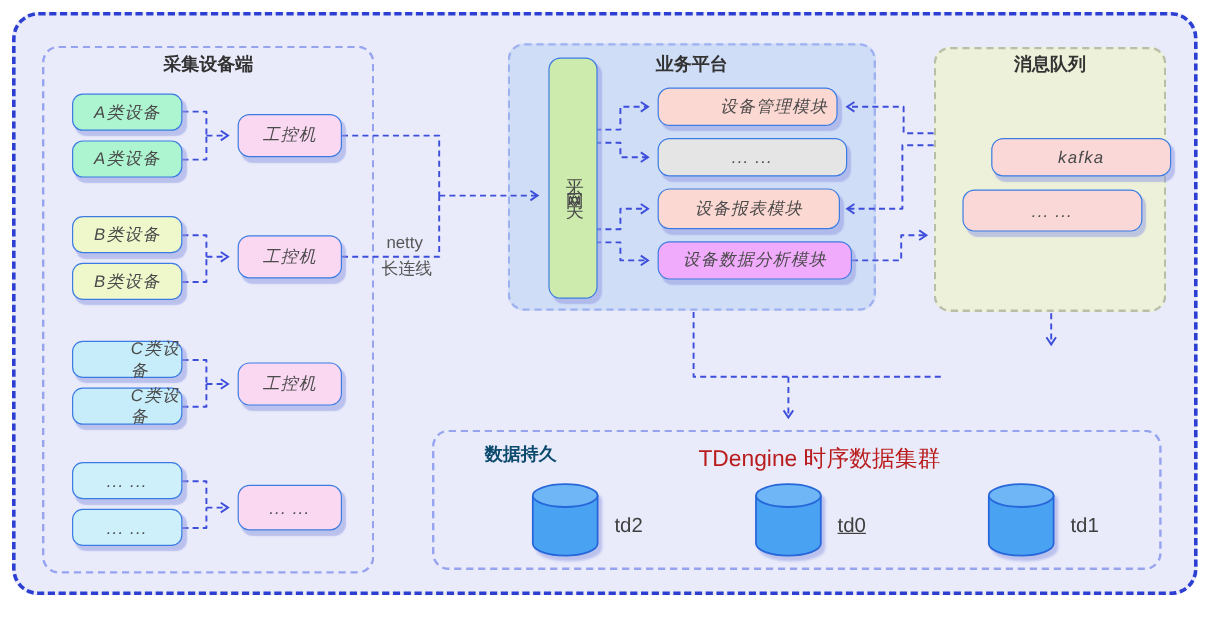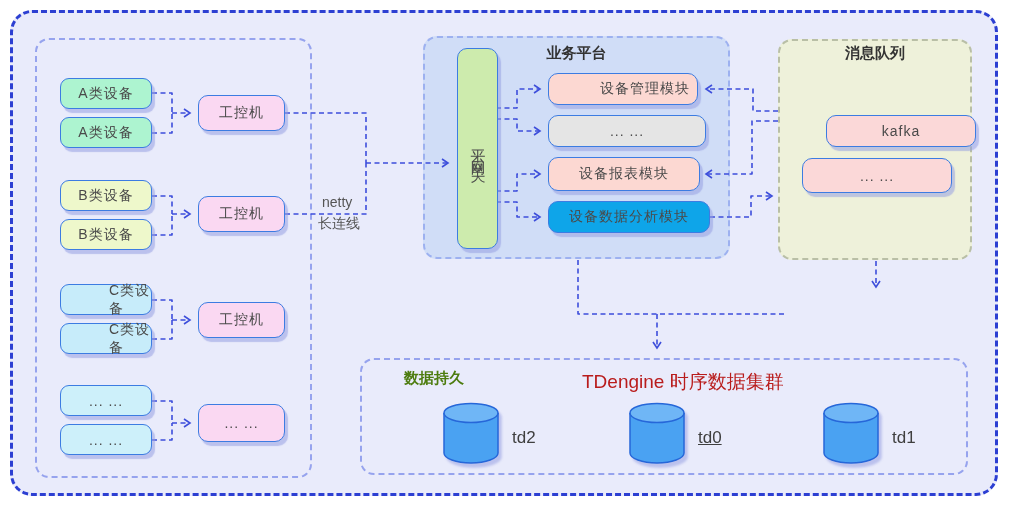--- a/index.html
+++ b/index.html
@@ -8,55 +8,56 @@
   .outer{position:absolute;left:10px;top:10px;width:988px;height:486px;border:3px dashed #2c3fd2;
          border-radius:22px;background:#e9ebfb;box-sizing:border-box;}
   .panel{position:absolute;box-sizing:border-box;border:2px dashed #96a3ee;border-radius:14px;}
   .panel-collector{left:35px;top:38px;width:277px;height:440px;}
   .panel-business{left:423px;top:36px;width:307px;height:223px;background:#d0ddf7;border-color:#9db1f0;}
   .panel-queue{left:778px;top:39px;width:194px;height:221px;background:#eef1da;border-color:#b9bfa6;}
   .panel-persist{left:360px;top:358px;width:608px;height:117px;}
   .ptitle{position:absolute;text-align:center;font-size:15px;font-weight:bold;color:#333;}
   .box{position:absolute;box-sizing:border-box;display:flex;align-items:center;justify-content:center;
        font-size:14px;color:#4a4a4a;border:1.5px solid #3c7ce2;border-radius:9px;
-       box-shadow:3px 4px 1px rgba(150,158,225,.55);letter-spacing:1px;}
+       box-shadow:3px 4px 1px rgba(150,158,225,.55);letter-spacing:1px;font-style:italic;}
   .dev-a{background:#adf4d0;}
   .dev-b{background:#eef8cb;}
   .dev-c{background:#c7ecfa;padding-left:48px;}
   .dev-d{background:#cdf0fa;}
   .ipc{background:#fad8f2;border-radius:10px;}
   .module-pink{background:#fcd8d2;border-radius:10px;}
   .module-gray{background:#e5e5e5;border-radius:10px;}
-  .module-green{background:#0ea5e9;border-radius:10px;}
+  .module-green{background:#f0abfc;border-radius:10px;}
   .qitem{background:#fbd8d8;border-radius:10px;}
   .dp{background:#b9cbe9;border:1.5px solid #2e6be0;border-radius:12px;}
   .gateway{position:absolute;left:457px;top:48px;width:39px;height:199px;background:#cdebad;
            border:1.5px solid #3c7ce2;border-radius:10px;box-shadow:3px 4px 1px rgba(150,158,225,.55);
            display:flex;align-items:center;justify-content:center;}
   .gateway span{writing-mode:vertical-lr;text-orientation:upright;font-size:15px;color:#4a4a4a;
            letter-spacing:6px;}
   .linklabel{position:absolute;left:318px;top:192px;font-size:14px;color:#555;line-height:21px;}
-  .persist-title{position:absolute;left:404px;top:369px;font-size:15px;font-weight:bold;color:#4d7c0f;}
+  .persist-title{position:absolute;left:404px;top:369px;font-size:15px;font-weight:bold;color:#0c4a6e;}
   .cluster-title{position:absolute;left:582px;top:369px;font-size:19px;color:#b91c1c;}
   .cyl{position:absolute;filter:drop-shadow(3px 4px 1px rgba(150,158,225,.55));}
   .tdlabel{position:absolute;font-size:17px;color:#3f3f3f;}
   svg.wires{position:absolute;left:0;top:0;pointer-events:none;}
   .conn{fill:none;stroke:#3d4edb;stroke-width:1.6;stroke-dasharray:5 3.5;stroke-linejoin:round;}
 </style>
 </head>
 <body>
 
 <div class="canvas">
   <div class="outer"></div>
 
   <div class="panel panel-collector"></div>
   <div class="panel panel-business"></div>
   <div class="panel panel-queue"></div>
   <div class="panel panel-persist"></div>
 
+  <div class="ptitle" style="left:35px;top:44px;width:277px;">采集设备端</div>
   <div class="ptitle" style="left:423px;top:44px;width:307px;">业务平台</div>
   <div class="ptitle" style="left:778px;top:44px;width:194px;">消息队列</div>
 
   <svg class="wires" width="1024" height="517" viewBox="0 0 1024 517">
     <defs>
       <marker id="arw" markerWidth="12" markerHeight="12" refX="7" refY="5" orient="auto" markerUnits="userSpaceOnUse">
         <path d="M1 1 L7 5 L1 9" fill="none" stroke="#3d4edb" stroke-width="1.6"></path>
       </marker>
     </defs>
 

